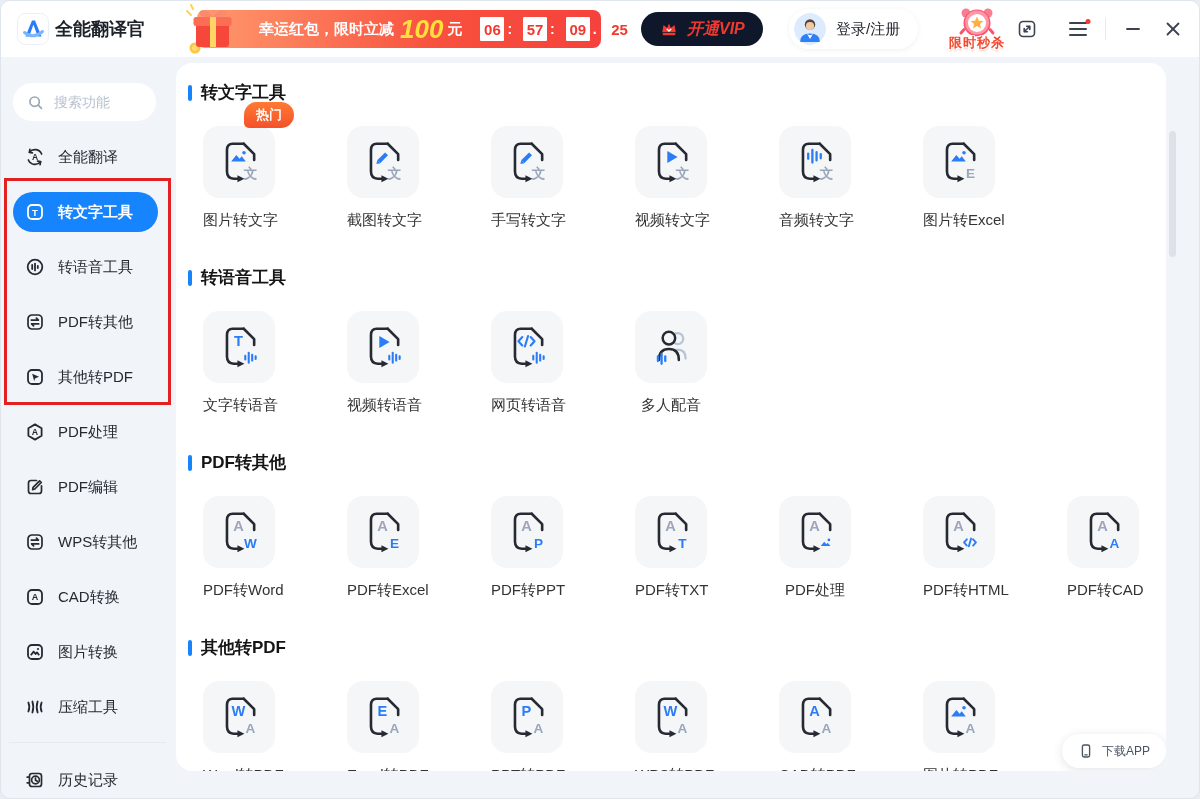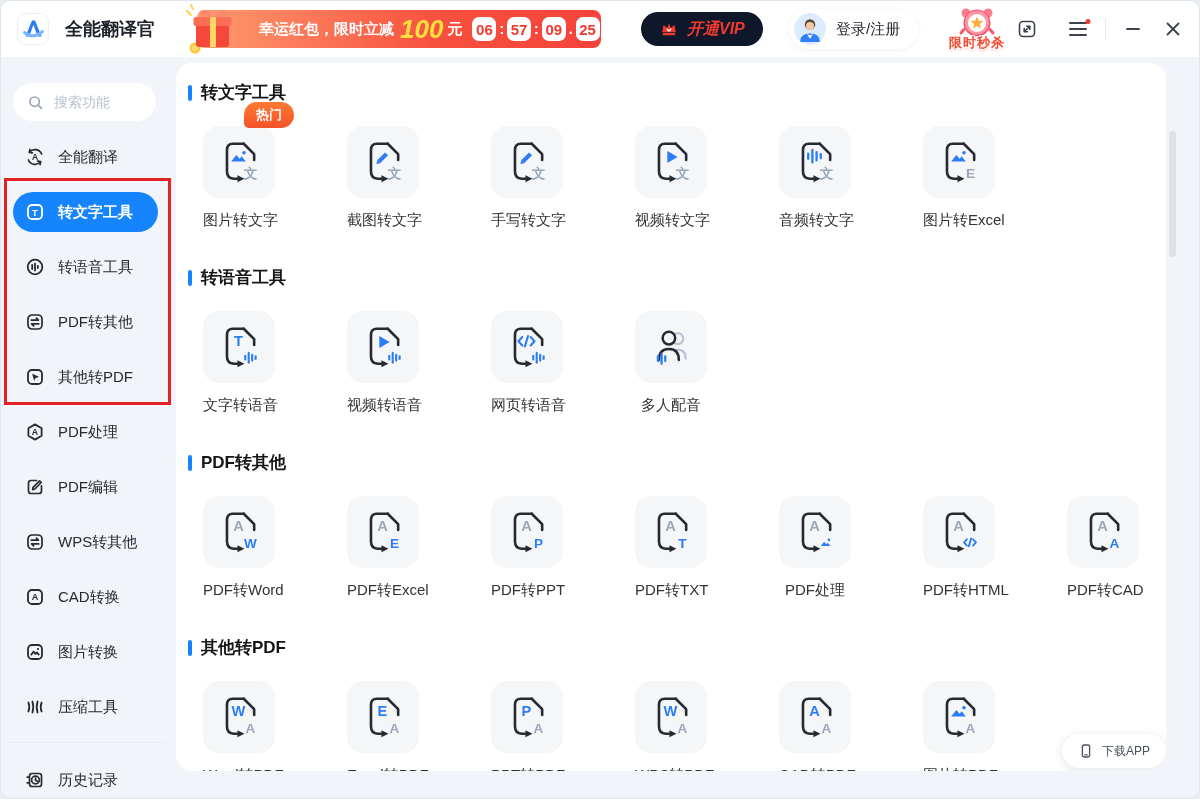--- a/index.html
+++ b/index.html
@@ -1,32 +1,32 @@
 <!DOCTYPE html>
 <html><head>
 <meta charset="utf-8">
 <style>
   html,body{margin:0;padding:0;background:#e9eef5;font-family:"Liberation Sans",sans-serif;}
   .window{position:relative;width:1200px;height:799px;border-radius:10px;overflow:hidden;
     background:#f1f4f8;border:1px solid #dfe5ec;box-sizing:border-box;}
   
   .topbar{position:absolute;top:0;left:0;right:0;height:56px;background:#fff;z-index:10;}
   .logo{position:absolute;left:16px;top:12px;width:32px;height:32px;}
-  .app-title{position:absolute;left:64px;top:0;height:56px;display:flex;align-items:center;
+  .app-title{position:absolute;left:54px;top:0;height:56px;display:flex;align-items:center;
     font-size:18px;font-weight:bold;color:#1d2129;}
   .banner{position:absolute;left:196px;top:9px;width:404px;height:38px;border-radius:8px;border:none;
     background:linear-gradient(90deg,#ff9a6e 0%,#f8503e 60%,#f5423c 100%);
     display:flex;align-items:center;padding:0 0 0 62px;box-sizing:border-box;color:#fff;cursor:pointer;}
   .gift{position:absolute;left:-12px;top:-7px;width:54px;height:54px;}
   .banner-text{font-size:15px;font-weight:bold;white-space:nowrap;}
   .banner-amount{font-size:26px;font-style:italic;font-weight:800;color:#ffe03d;margin:0 4px 0 6px;line-height:1;}
   .banner-unit{font-size:15px;font-weight:bold;margin-right:10px;}
   .countdown{display:flex;align-items:center;gap:3px;}
-  .cd-box{width:24px;height:24px;background:#fff;border-radius:7px;color:#f2392f;
-    font-size:15px;font-weight:800;display:flex;align-items:center;justify-content:center;}
+  .cd-box{width:24px;height:24px;background:#fff;border-radius:1px;color:#f2392f;
+    font-size:15px;font-weight:800;display:flex;align-items:center;justify-content:center;margin-left:8px;}
   .cd-sep{color:#fff;font-weight:800;font-size:14px;}
   .vip{position:absolute;left:640px;top:11px;height:34px;border-radius:17px;background:#0f172a;border:none;
     display:flex;align-items:center;gap:8px;padding:0 18px;color:#f2392f;font-size:16px;font-weight:800;
     font-style:italic;cursor:pointer;font-family:inherit;}
   .login{position:absolute;left:788px;top:8px;height:40px;border-radius:20px;background:#fff;border:none;
     display:flex;align-items:center;gap:10px;padding:0 18px 0 5px;font-size:15px;color:#1d2129;
     box-shadow:0 1px 5px rgba(40,60,90,.08);cursor:pointer;font-family:inherit;}
   .avatar{width:32px;height:32px;border-radius:50%;overflow:hidden;flex:none;}
   .flash{position:absolute;left:936px;top:5px;width:80px;height:47px;cursor:pointer;}
   .flash svg{position:absolute;left:50%;transform:translateX(-50%);top:0;width:48px;height:32px;}

